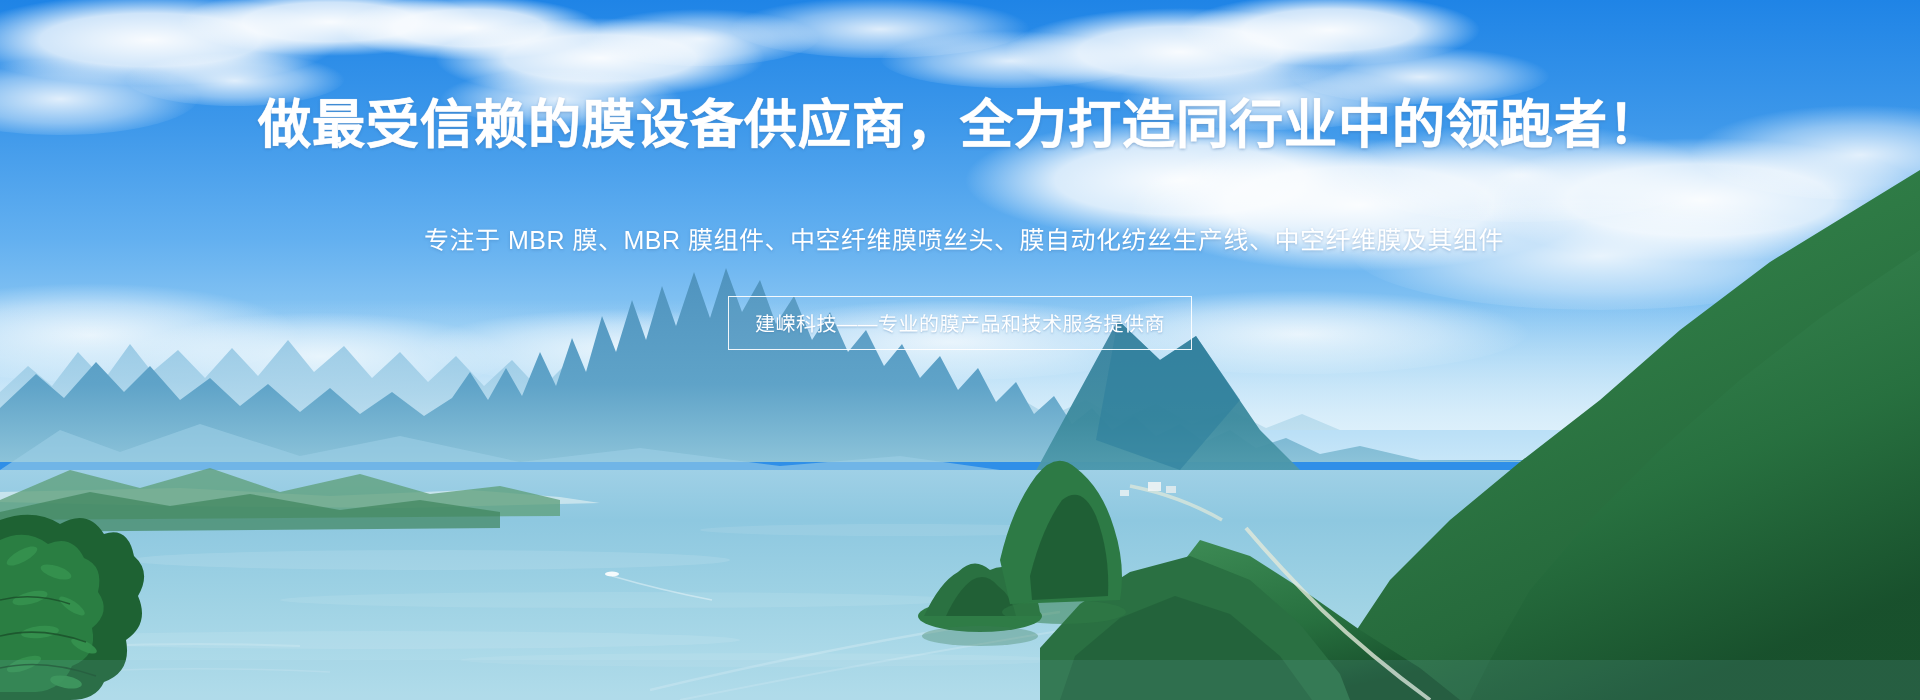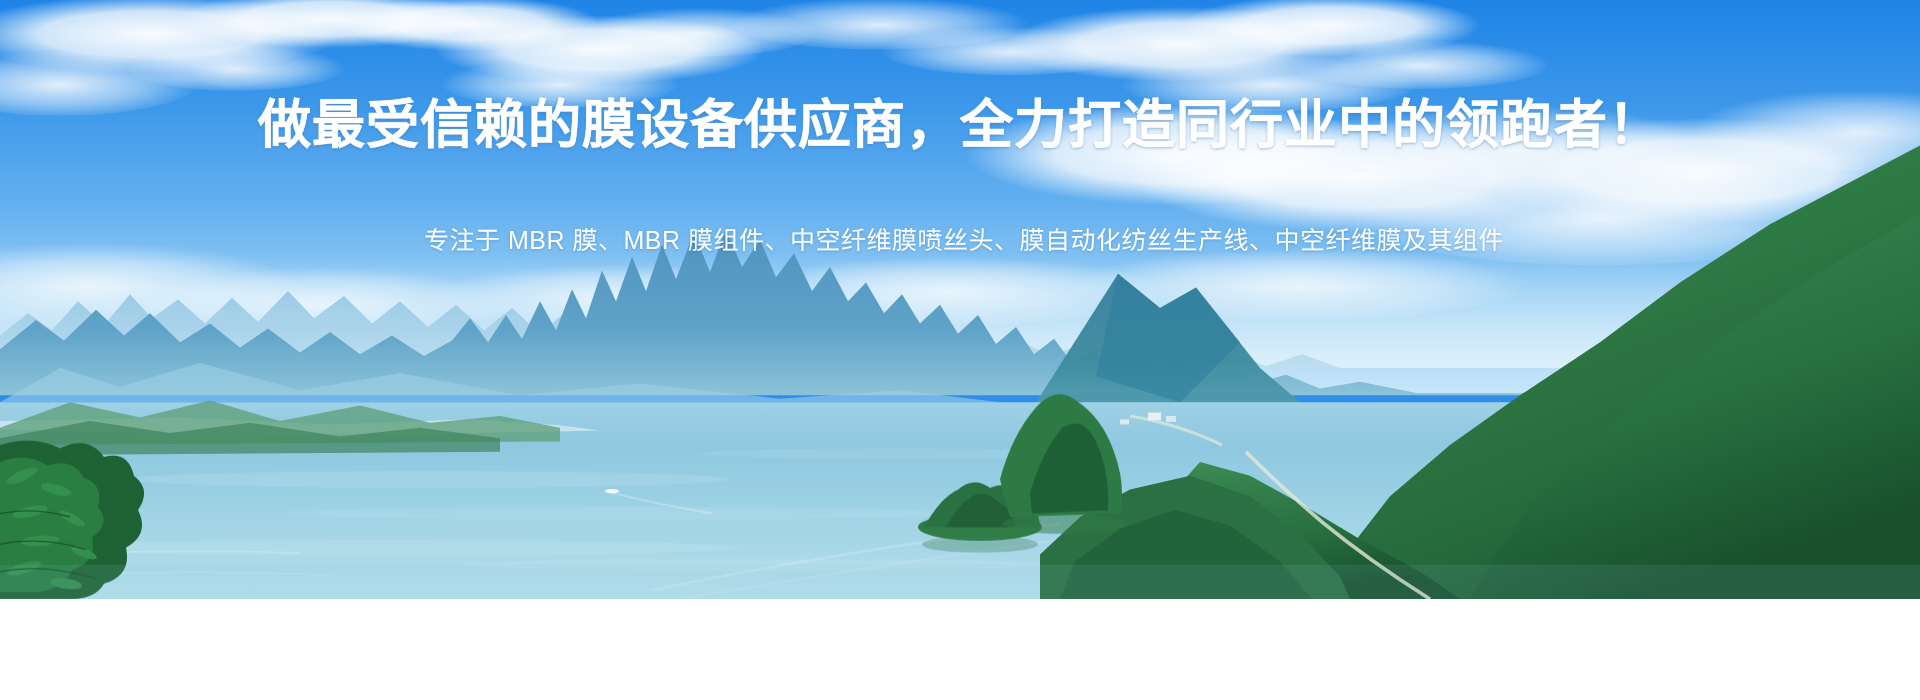--- a/index.html
+++ b/index.html
@@ -3,21 +3,21 @@
 <meta charset="utf-8">
 <title>Banner</title>
 <style>
   html,body{margin:0;padding:0;background:#fff;}
   body{
     font-family:"Liberation Sans","DejaVu Sans",sans-serif;
   }
   #banner{
     position:relative;
     width:1920px;
-    height:599px;
+    height:700px;
     overflow:hidden;
     background:#2f8fe8;
   }
   #scene{
     position:absolute;
     inset:0;
     width:100%;
     height:100%;
     display:block;
   }
@@ -332,15 +332,18 @@
 
     <rect x="0" y="660" width="1920" height="40" fill="#8fc8de" opacity="0.12"></rect>
   </svg>
 
   <div id="overlay">
 
     <div id="headline">做最受信赖的膜设备供应商，全力打造同行业中的领跑者！</div>
 
     <div id="subtitle">专注于 MBR 膜、MBR 膜组件、中空纤维膜喷丝头、膜自动化纺丝生产线、中空纤维膜及其组件</div>
 
+    <div id="tagline-wrap">
+      <div id="tagline-box">建嵘科技——专业的膜产品和技术服务提供商</div>
+    </div>
 
   </div>
 </div>
 
 </body></html>

